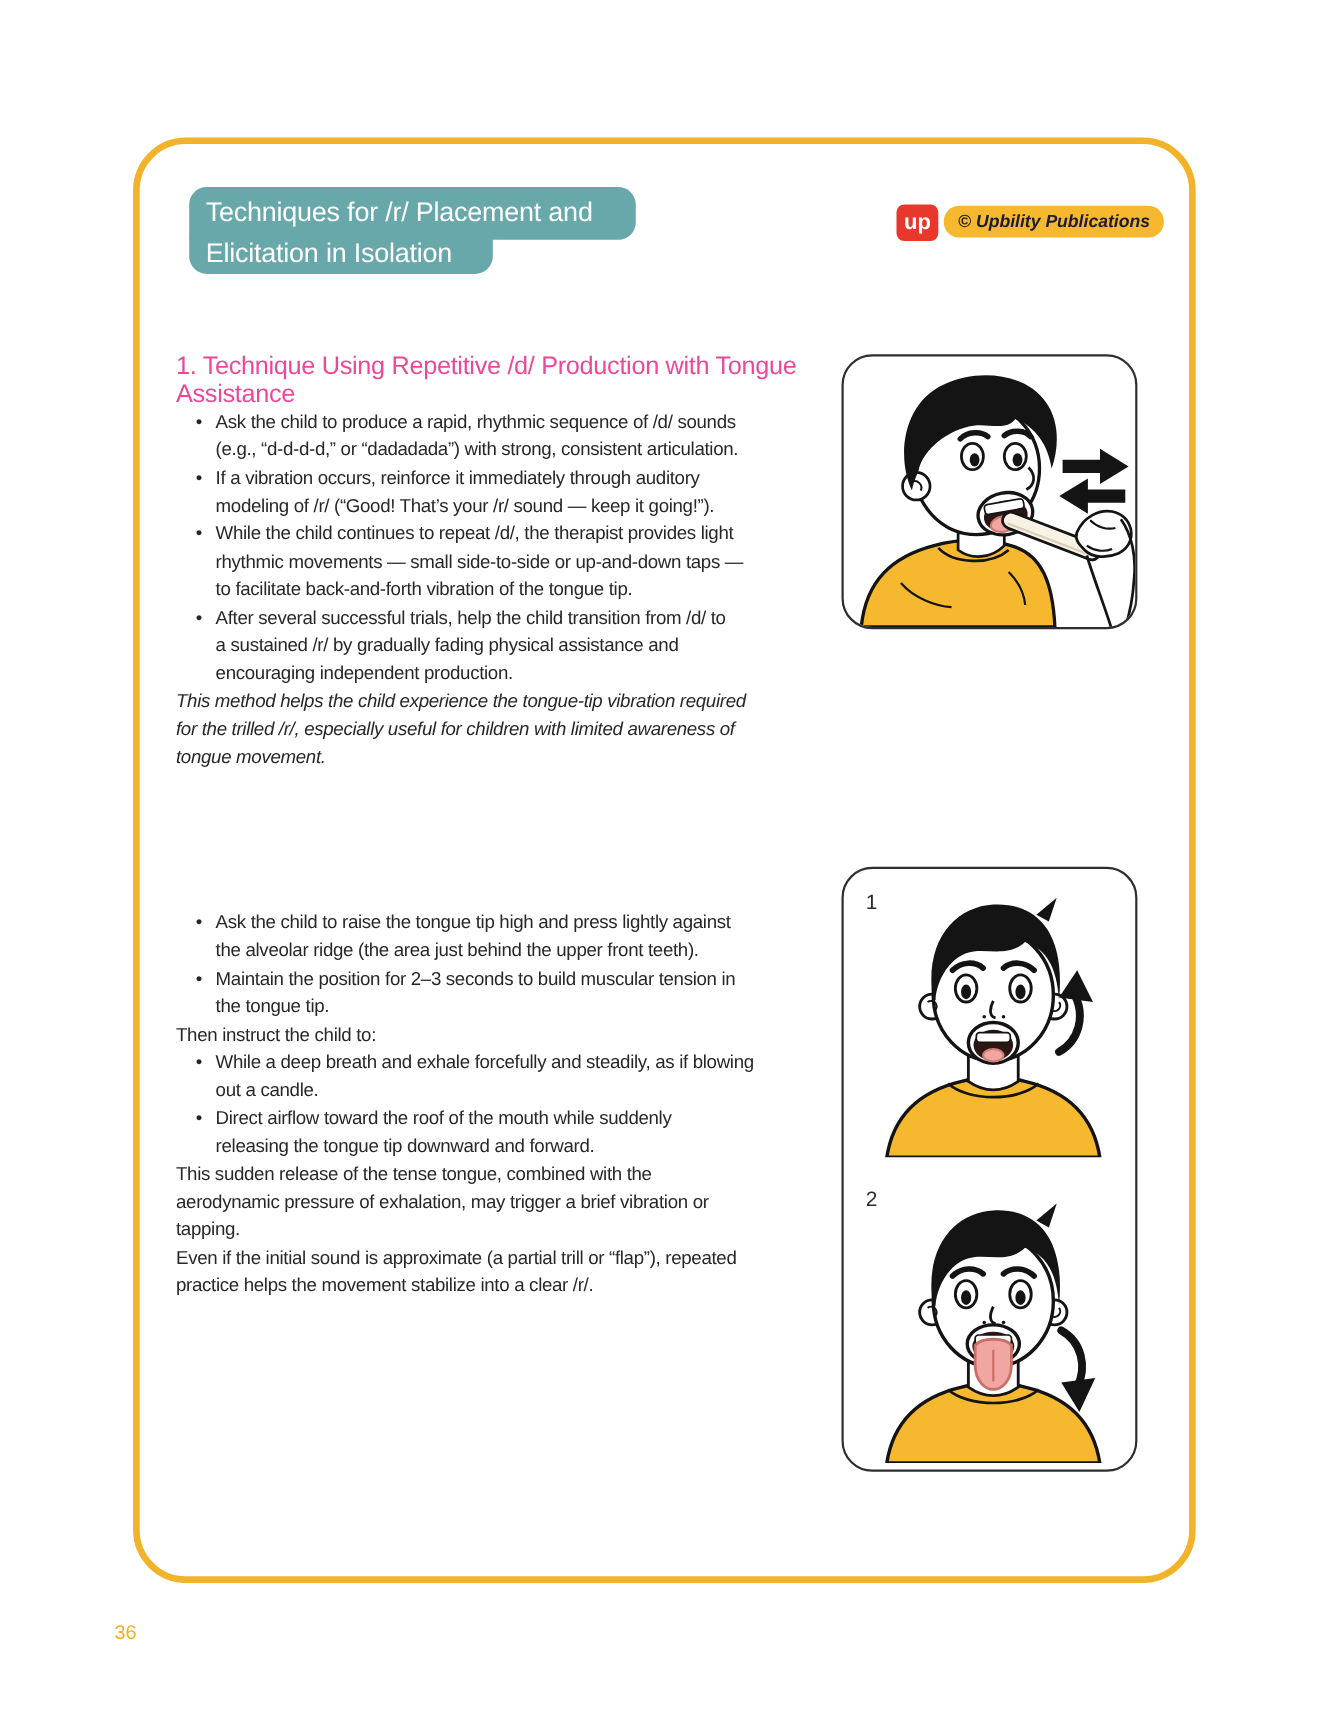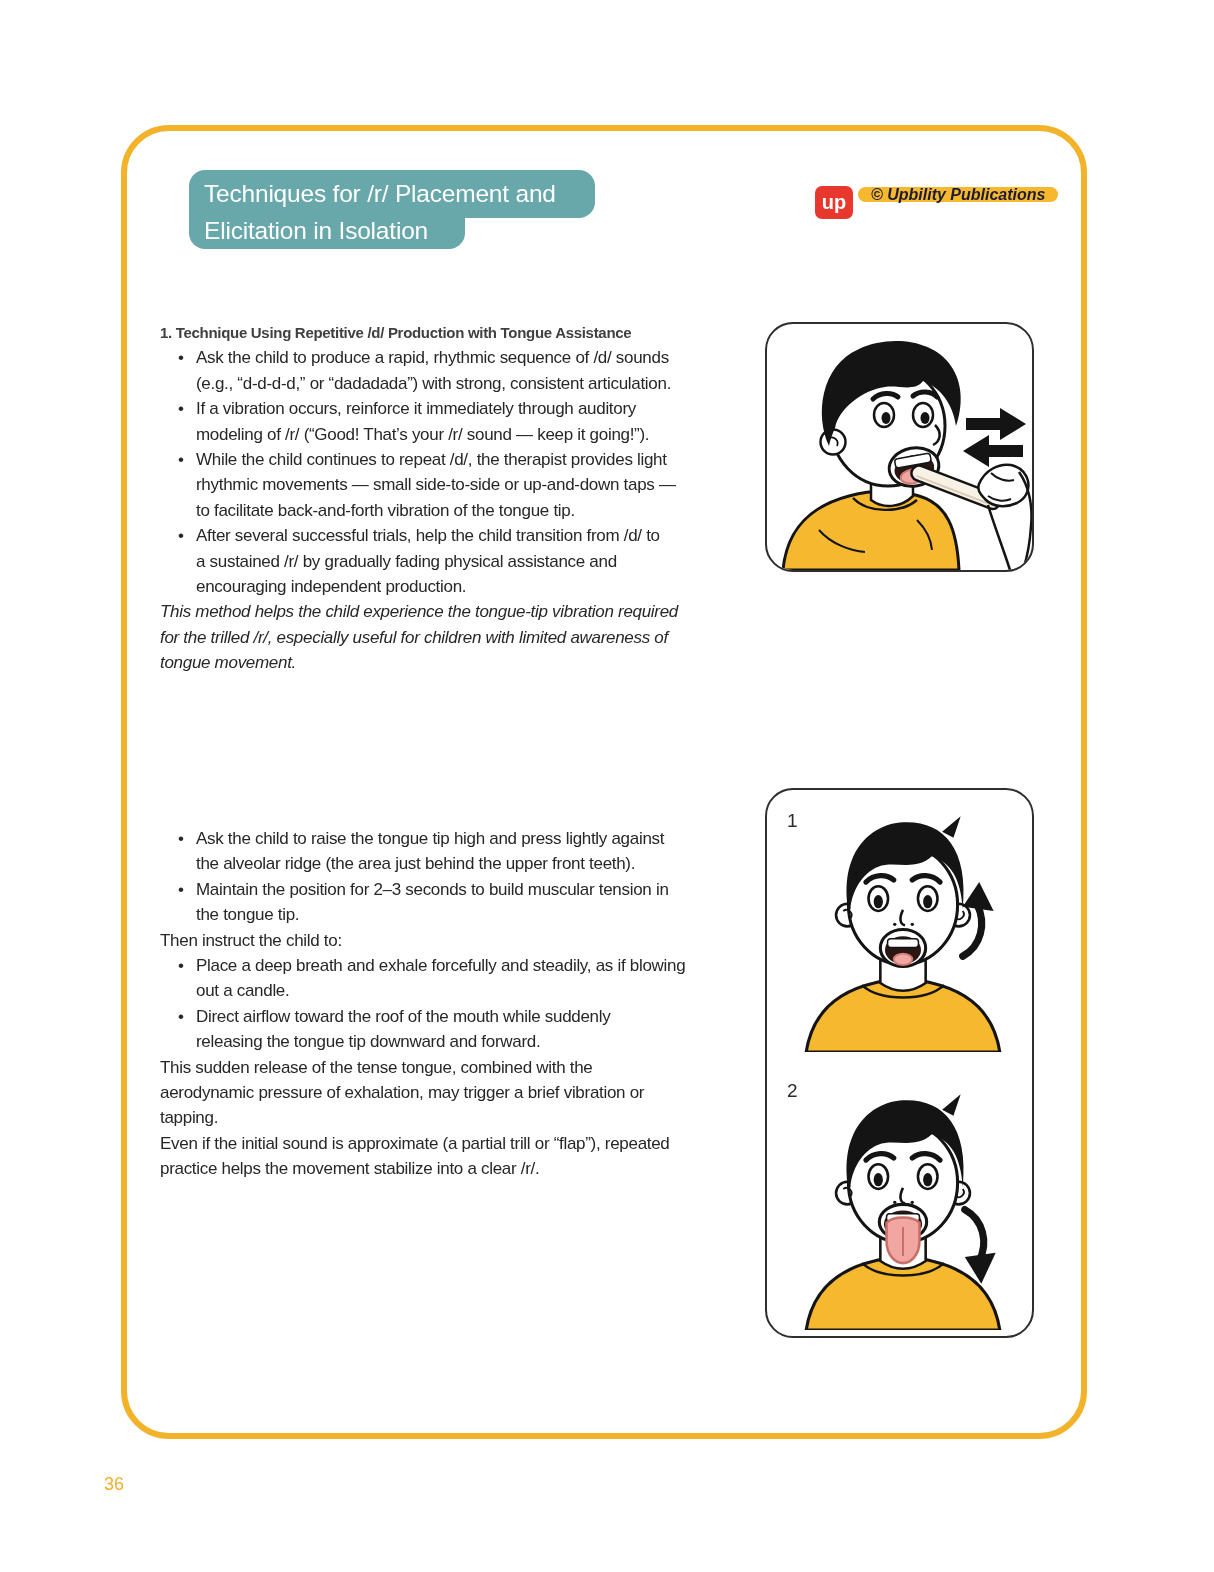--- a/index.html
+++ b/index.html
@@ -9,50 +9,50 @@
     color:#262626;
     -webkit-font-smoothing:antialiased;
   }
   .card {
     position:absolute; left:121px; top:125px;
     width:954px; height:1302px;
     border:6px solid #F2B32B; border-radius:48px;
     background:#fff;
   }
   
-  .title-plate { position:absolute; left:189px; top:170px; width:410px; height:79px; }
+  .title-plate { position:absolute; left:172px; top:170px; width:410px; height:79px; }
   .title-l1, .title-l2 {
     position:absolute; left:0; box-sizing:border-box;
     background:#68A8AA; color:#fff;
     display:flex; align-items:center; padding-left:15px;
     letter-spacing:-0.2px;
   }
   .title-l1 { top:0; width:406px; height:48px; border-radius:16px 16px 16px 0; font-size:24.5px; }
   .title-l2 { top:47px; width:276px; height:32px; border-radius:0 0 16px 16px; font-size:24.5px; align-items:flex-start; }
   
   .up-badge {
     position:absolute; left:815px; top:186px; width:38px; height:33px;
     background:#E8372C; border-radius:7px; color:#fff;
     font-weight:bold; font-size:20px;
     display:flex; align-items:center; justify-content:center;
   }
   .pub-badge {
-    position:absolute; left:858px; top:187px; height:15px;
+    position:absolute; left:858px; top:187px; height:29px;
     padding:0 13px; background:#F5B82E; border-radius:14px;
     color:#1B1B35; font-size:16px; font-style:italic; font-weight:bold;
     display:flex; align-items:center; white-space:nowrap;
   }
   
   .col {
     position:absolute; left:160px; width:622px;
     font-size:17px; line-height:25.4px; letter-spacing:-0.3px; color:#272727;
   }
   #sec1 { top:320px; }
   #sec2 { top:826px; }
-  .sec-heading { font-weight:bold; color:#404040; font-size:15px; white-space:pre-line; }
+  .sec-heading { font-weight:normal; color:#ec4899; font-size:23px; white-space:pre-line; }
   ul.bullets { list-style:none; margin:0; padding:0; }
   ul.bullets li { position:relative; padding-left:36px; white-space:pre-line; }
   ul.bullets li::before { content:"\2022"; position:absolute; left:18px; top:0; }
   .note { font-style:italic; white-space:pre-line; }
   .para { white-space:pre-line; }
   
   .figbox {
     position:absolute; background:#fff;
     border:2px solid #2e2e2e; border-radius:28px; overflow:hidden;
   }
@@ -102,21 +102,21 @@
 
 <div class="col" id="sec2">
   <ul class="bullets">
     <li>Ask the child to raise the tongue tip high and press lightly against
 the alveolar ridge (the area just behind the upper front teeth).</li>
     <li>Maintain the position for 2–3 seconds to build muscular tension in
 the tongue tip.</li>
   </ul>
   <div class="para">Then instruct the child to:</div>
   <ul class="bullets">
-    <li>Place a deep breath and exhale forcefully and steadily, as if blowing
+    <li>While a deep breath and exhale forcefully and steadily, as if blowing
 out a candle.</li>
     <li>Direct airflow toward the roof of the mouth while suddenly
 releasing the tongue tip downward and forward.</li>
   </ul>
   <div class="para">This sudden release of the tense tongue, combined with the
 aerodynamic pressure of exhalation, may trigger a brief vibration or
 tapping.</div>
   <div class="para">Even if the initial sound is approximate (a partial trill or “flap”), repeated
 practice helps the movement stabilize into a clear /r/.</div>
 </div>

